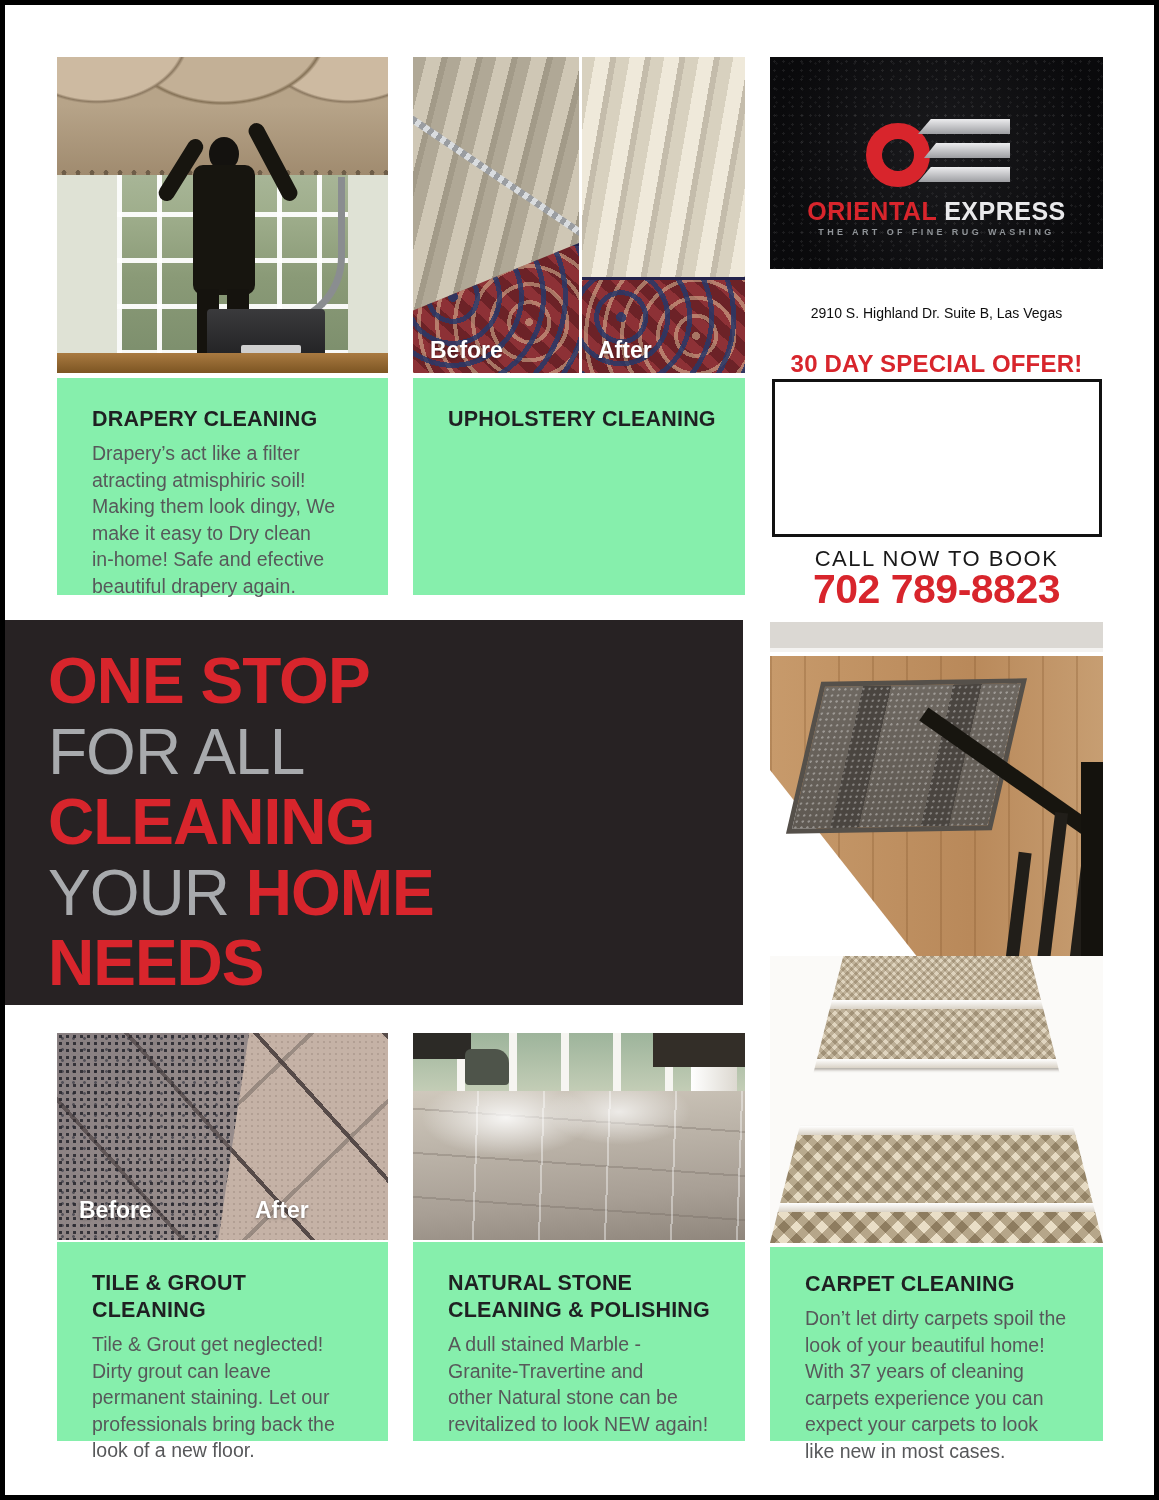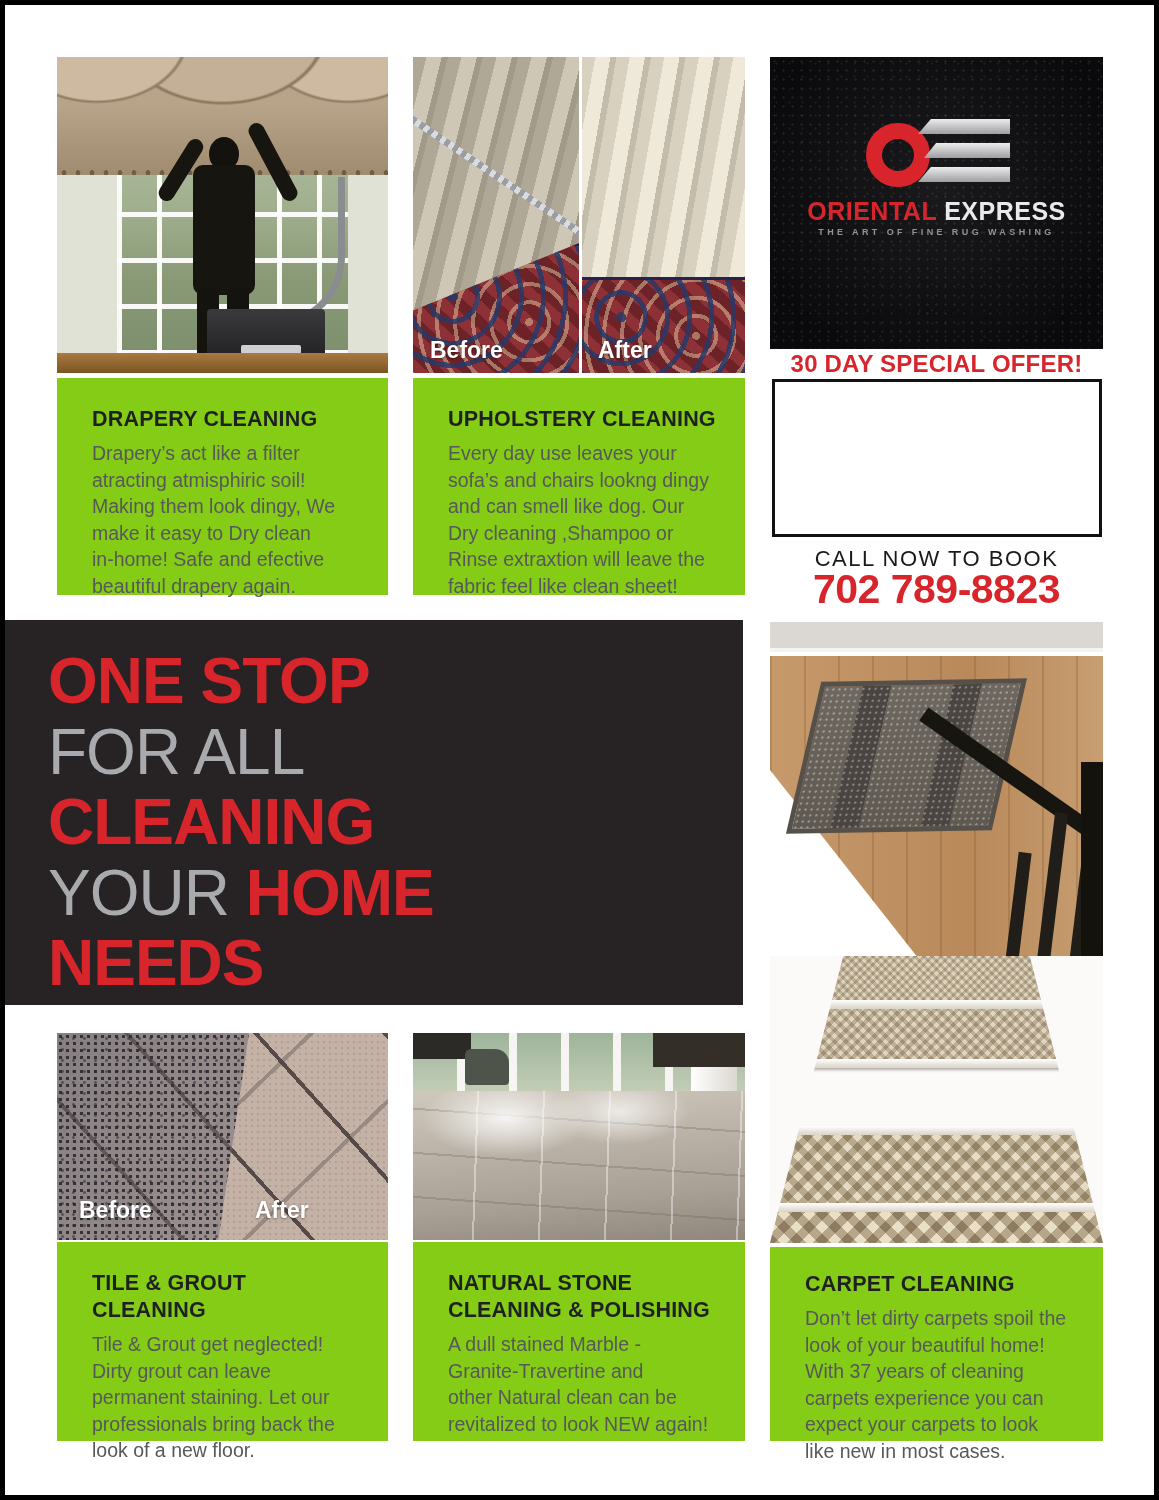--- a/index.html
+++ b/index.html
@@ -4,21 +4,21 @@
 <style>
   * { margin:0; padding:0; box-sizing:border-box; }
   html,body { background:#888; }
   body { font-family:"Liberation Sans", sans-serif; }
   .page { position:relative; width:1159px; height:1500px; background:#fff; margin:0 auto; overflow:hidden; }
   .page-border { position:absolute; inset:0; border:5px solid #000; pointer-events:none; z-index:50; }
 
   
   .abs { position:absolute; }
   .photo { position:absolute; overflow:hidden; }
-  .card { position:absolute; background:#84cc16; padding:28px 24px 0 35px; }
+  .card { position:absolute; background:#86efac; padding:28px 24px 0 35px; }
   .card h3 { font-size:21.5px; font-weight:bold; color:#1f2022; letter-spacing:.2px; margin-bottom:7px; white-space:pre-line; line-height:27px; }
   .card p { font-size:19.5px; color:#57585a; line-height:26.5px; white-space:pre-line; }
 
   .ba-label { position:absolute; color:#fff; font-size:23px; text-shadow:0 1px 3px rgba(0,0,0,.45); z-index:5;font-weight:bold; }
 
   
   .drapery { left:57px; top:57px; width:331px; height:316px; background:#dfe2d5; }
   .drapery .window { position:absolute; left:60px; top:40px; right:40px; bottom:18px;
     background:
       repeating-linear-gradient(90deg, rgba(255,255,255,.95) 0 5px, transparent 5px 40px),
@@ -55,21 +55,21 @@
     background:
       repeating-radial-gradient(circle at 24% 40%, rgba(40,56,104,.85) 0 5px, transparent 5px 22px),
       repeating-radial-gradient(circle at 70% 60%, rgba(225,200,160,.5) 0 4px, transparent 4px 18px),
       repeating-linear-gradient(42deg,#8d3136 0 11px,#6c2227 11px 22px);
     border-top:3px solid #23234c; }
   .uph-before .rug { clip-path:polygon(0 52%, 100% 0, 100% 100%, 0 100%); height:130px; }
   .uph .zipper { position:absolute; left:-30px; top:120px; width:240px; height:7px;
     background:repeating-linear-gradient(90deg,#9a9da1 0 5px,#d9dcdf 5px 10px); transform:rotate(34deg); }
 
   
-  .logo-box { left:770px; top:57px; width:333px; height:292px; background:#0c0c0e; overflow:hidden;
+  .logo-box { left:770px; top:57px; width:333px; height:212px; background:#0c0c0e; overflow:hidden;
     background-image:
       radial-gradient(rgba(255,255,255,.08) 1px, transparent 1.4px),
       radial-gradient(rgba(255,255,255,.05) 1px, transparent 1.4px),
       radial-gradient(circle at 50% 45%, #1a1a1d 0%, #0a0a0c 80%);
     background-size:9px 9px, 13px 13px, 100% 100%; }
   .oe-mark { position:absolute; left:96px; top:62px; width:150px; height:72px; }
   .oe-o { position:absolute; left:0; top:4px; width:64px; height:64px; border:16px solid #d8252c; border-radius:50%; }
   .oe-bar { position:absolute; height:15px; background:linear-gradient(180deg,#ececee,#9d9ea2); clip-path:polygon(14% 0, 100% 0, 100% 100%, 0 100%); }
   .oe-bar.b1 { left:52px; top:0;   width:92px; }
   .oe-bar.b2 { left:58px; top:24px; width:86px; }
@@ -213,26 +213,20 @@
     <h3>DRAPERY CLEANING</h3>
     <p>Drapery’s act like a filter
 atracting atmisphiric soil!
 Making them look dingy, We
 make it easy to Dry clean
 in-home! Safe and efective
 beautiful drapery again.</p>
   </div>
   <div class="card card-uph">
     <h3>UPHOLSTERY CLEANING</h3>
-    <p>Every day use leaves your
-sofa’s and chairs lookng dingy
-and can smell like dog. Our
-Dry cleaning ,Shampoo or
-Rinse extraxtion will leave the
-fabric feel like clean sheet!</p>
   </div>
 
   <div class="abs address">2910 S. Highland Dr. Suite B, Las Vegas</div>
   <div class="abs offer-title">30 DAY SPECIAL OFFER!</div>
   <div class="abs offer-box"></div>
   <div class="abs call-label">CALL NOW TO BOOK</div>
   <div class="abs phone">702 789-8823</div>
 
   <div class="abs banner">
     <div class="banner-line"><span class="red">ONE STOP</span></div>
@@ -288,21 +282,21 @@
 Dirty grout can leave
 permanent staining. Let our
 professionals bring back the
 look of a new floor.</p>
   </div>
   <div class="card card-stone">
     <h3>NATURAL STONE
 CLEANING &amp; POLISHING</h3>
     <p>A dull stained Marble -
 Granite-Travertine and
-other Natural clean can be
+other Natural stone can be
 revitalized to look NEW again!</p>
   </div>
   <div class="card card-carpet">
     <h3>CARPET CLEANING</h3>
     <p>Don’t let dirty carpets spoil the
 look of your beautiful home!
 With 37 years of cleaning
 carpets experience you can
 expect your carpets to look
 like new in most cases.</p>

